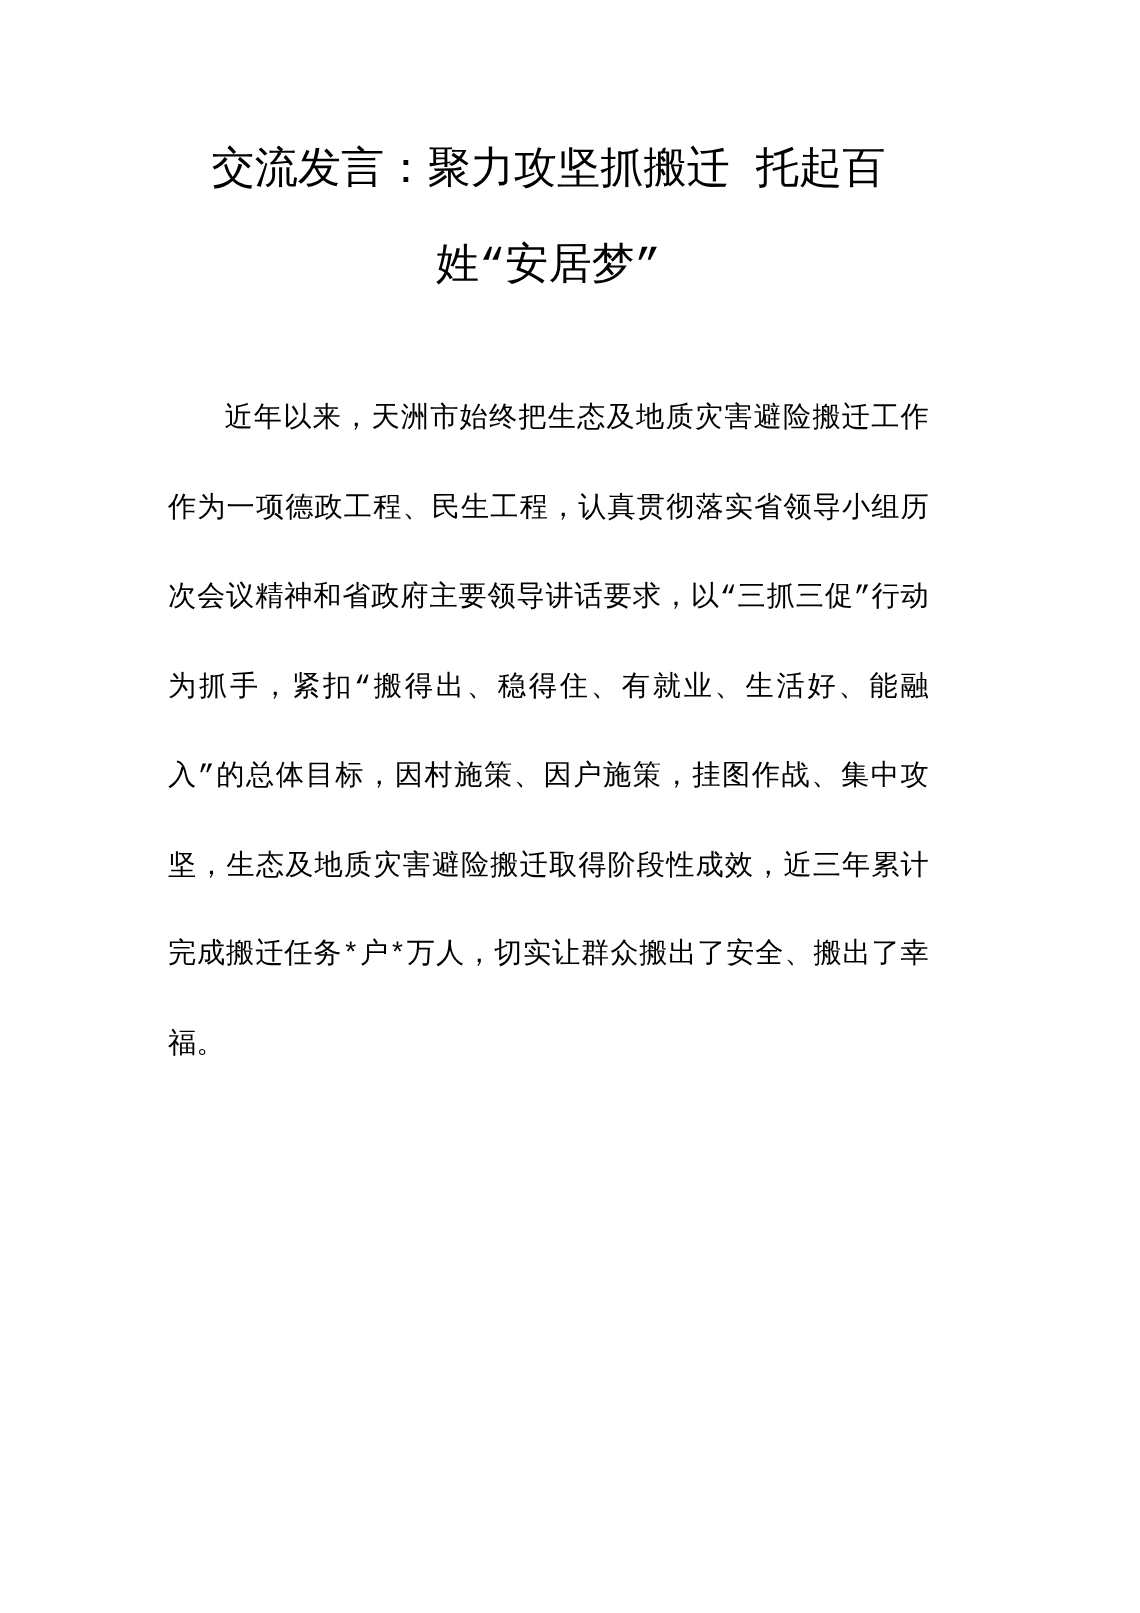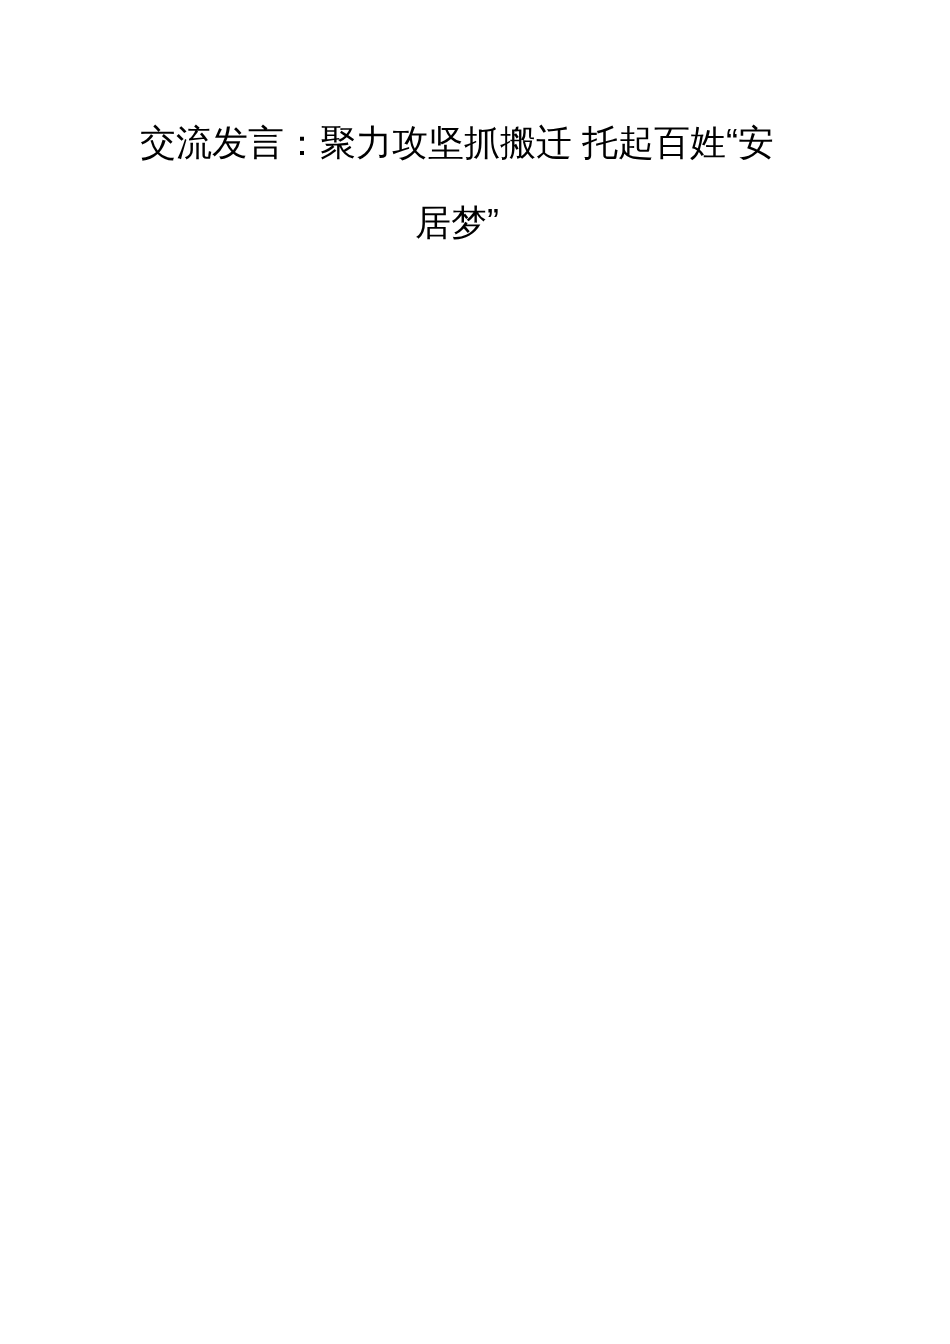--- a/index.html
+++ b/index.html
@@ -12,21 +12,21 @@
     height: 1344px;
     overflow: hidden;
   }
   .page {
     box-sizing: border-box;
     width: 866px;
     height: 1344px;
     padding: 103px 92px 0 140px;
     background: #ffffff;
     color: #000000;
-    font-family: Liberation Sans, sans-serif;
+    font-family: Liberation Mono, monospace;
   }
   .doc-title {
     margin: 0 0 50px 0;
     font-size: 36px;
     font-weight: normal;
     line-height: 80px;
     text-align: center;
     letter-spacing: 0;
   }
   .body-paragraph {
@@ -38,14 +38,15 @@
     word-break: break-all;
     overflow-wrap: break-word;
   }
 </style>
 </head>
 <body>
 
 <div class="page">
   <h1 class="doc-title">交流发言：聚力攻坚抓搬迁 托起百姓“安居梦”</h1>
 
+  <p class="body-paragraph">近年以来，天洲市始终把生态及地质灾害避险搬迁工作作为一项德政工程、民生工程，认真贯彻落实省领导小组历次会议精神和省政府主要领导讲话要求，以“三抓三促”行动为抓手，紧扣“搬得出、稳得住、有就业、生活好、能融入”的总体目标，因村施策、因户施策，挂图作战、集中攻坚，生态及地质灾害避险搬迁取得阶段性成效，近三年累计完成搬迁任务*户*万人，切实让群众搬出了安全、搬出了幸福。</p>
 
 </div>
 
 </body></html>

